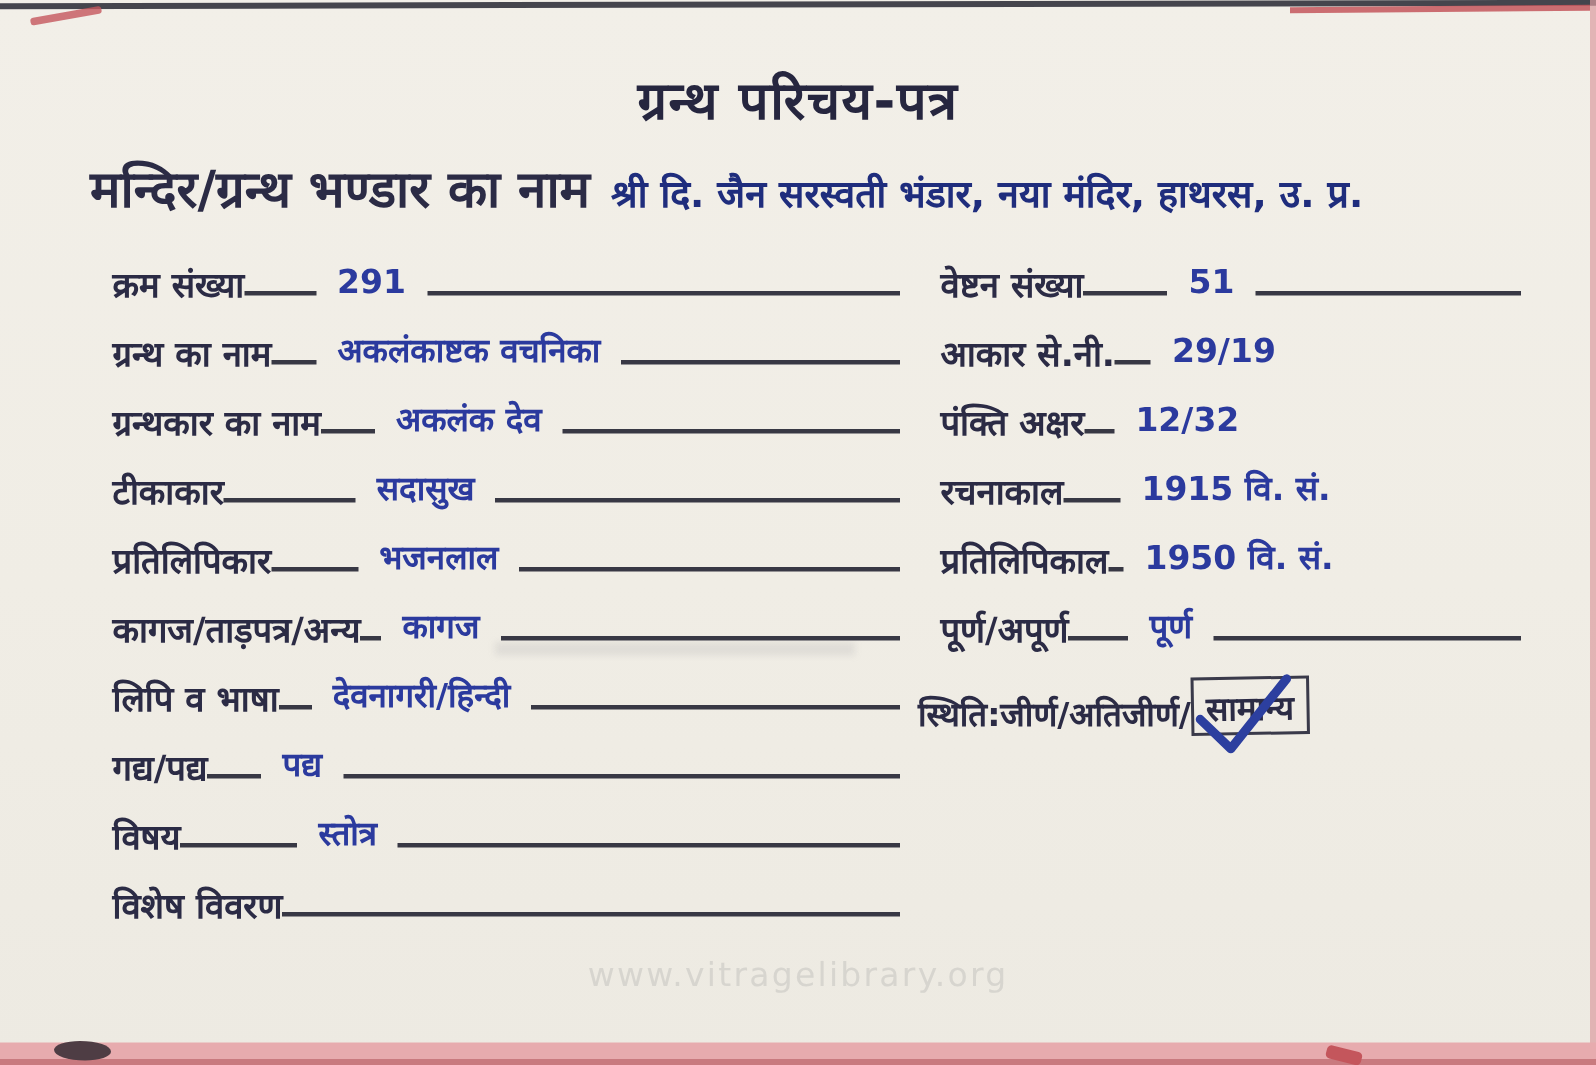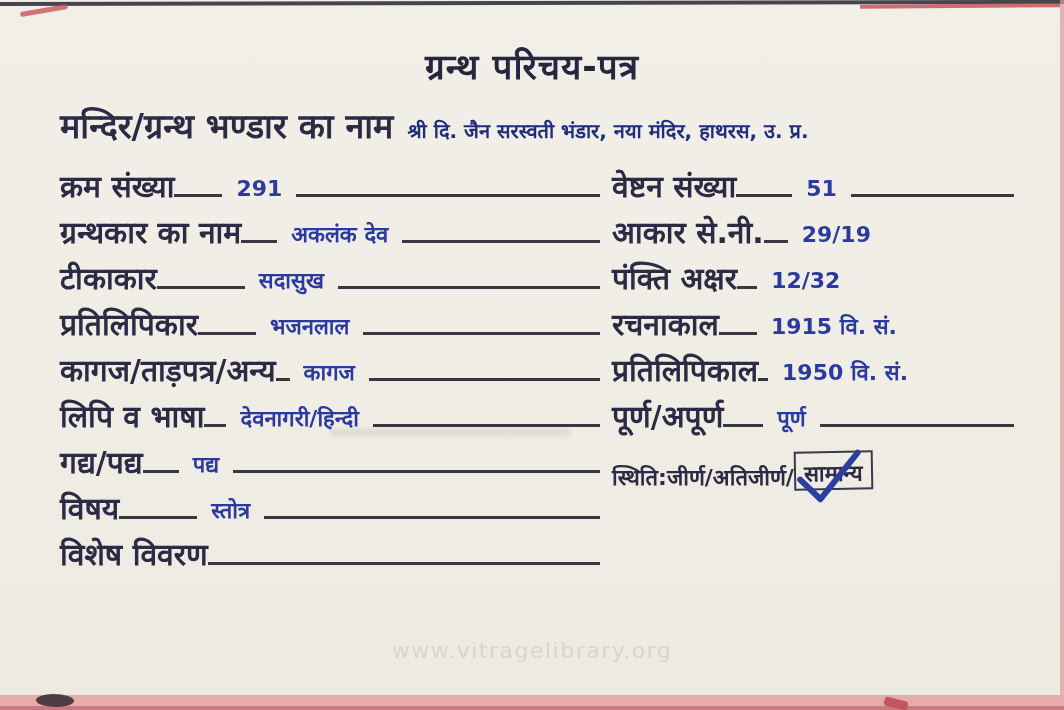--- a/index.html
+++ b/index.html
@@ -18,27 +18,27 @@
   .bottom-band { position:absolute; left:0; right:0; bottom:0; height:15px; background:#e7abae; }
   .bottom-red { position:absolute; left:0; right:0; bottom:0; height:4px; background:#c97a7f; }
   .blob-bl { position:absolute; left:36px; bottom:3px; width:38px; height:13px; background:#4e3d44; border-radius:50% 60% 50% 60%; }
   .mark-br { position:absolute; left:884px; bottom:2px; width:24px; height:9px; background:#c4565c; border-radius:3px; transform:rotate(14deg); }
   .smudge { position:absolute; left:330px; top:428px; width:240px; height:9px; background:rgba(140,140,150,.16); filter:blur(2px); }
   
   .title { position:absolute; top:42px; left:0; right:0; text-align:center;
            font-size:35px; font-weight:700; letter-spacing:1px; color:#26263f; }
   .repo-row { position:absolute; top:102px; left:60px; right:46px; display:flex; align-items:baseline; gap:14px; white-space:nowrap; }
   .repo-label { font-size:34px; font-weight:700; }
-  .repo-value { font-size:20px; font-weight:700; color:#1f2d7d;text-align:center; }
+  .repo-value { font-size:25px; font-weight:700; color:#1f2d7d;text-align:center; }
 
   .col { position:absolute; top:158px; }
   .col-left  { left:60px;  width:540px; }
   .col-right { left:612px; width:402px; }
   .row { height:46px; display:flex; align-items:flex-end; }
-  .lbl { font-size:30px; font-weight:700; white-space:nowrap; line-height:1.15; }
+  .lbl { font-size:23px; font-weight:700; white-space:nowrap; line-height:1.15;margin-left:15px; }
   .val { font-size:22px; font-weight:700; color:#2b3a9e; white-space:nowrap;
          padding:0 14px; transform:translateY(-3px); line-height:1.1; }
   .seg  { border-bottom:3px solid #383844; margin-bottom:7px; flex:0 0 auto; }
   .tail { border-bottom:3px solid #383844; margin-bottom:7px; flex:1 1 auto; }
   .blank { flex:1 1 auto; }
 
   .status-row { height:56px; display:flex; align-items:flex-end; }
   .status-label { font-size:22px; font-weight:700; white-space:nowrap; line-height:1.15; }
   .status-selected { position:relative; display:inline-block; font-size:22px; font-weight:700;
                      line-height:1.15; padding:8px 8px 2px; border:2px solid #3a3a4a;
@@ -64,20 +64,26 @@
   <div class="repo-row">
     <span class="repo-label">मन्दिर/ग्रन्थ भण्डार का नाम</span>
     <span class="repo-value">श्री दि. जैन सरस्वती भंडार, नया मंदिर, हाथरस, उ. प्र.</span>
   </div>
 
   <div class="col col-left">
     <div class="row">
       <span class="lbl">क्रम संख्या</span>
       <span class="seg" style="width:48px"></span>
       <span class="val">291</span>
+      <span class="tail"></span>
+    </div>
+    <div class="row">
+      <span class="lbl">ग्रन्थ का नाम</span>
+      <span class="seg" style="width:30px"></span>
+      <span class="val">अकलंकाष्टक वचनिका</span>
       <span class="tail"></span>
     </div>
     <div class="row">
       <span class="lbl">ग्रन्थकार का नाम</span>
       <span class="seg" style="width:36px"></span>
       <span class="val">अकलंक देव</span>
       <span class="tail"></span>
     </div>
     <div class="row">
       <span class="lbl">टीकाकार</span>

